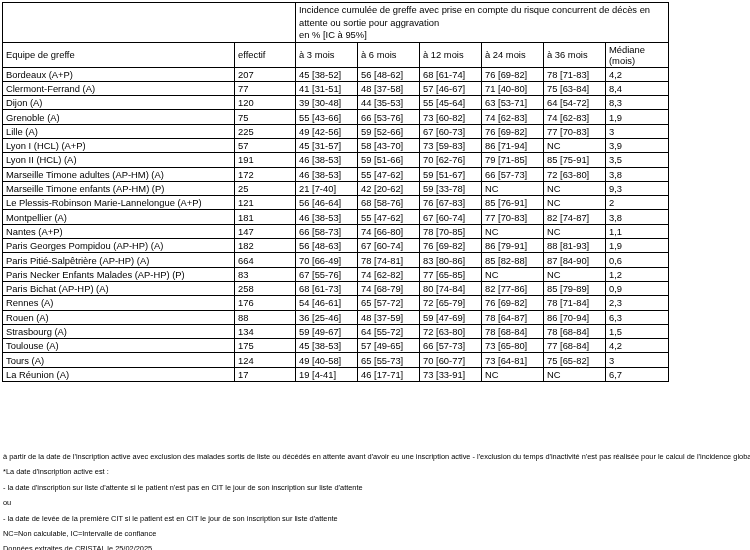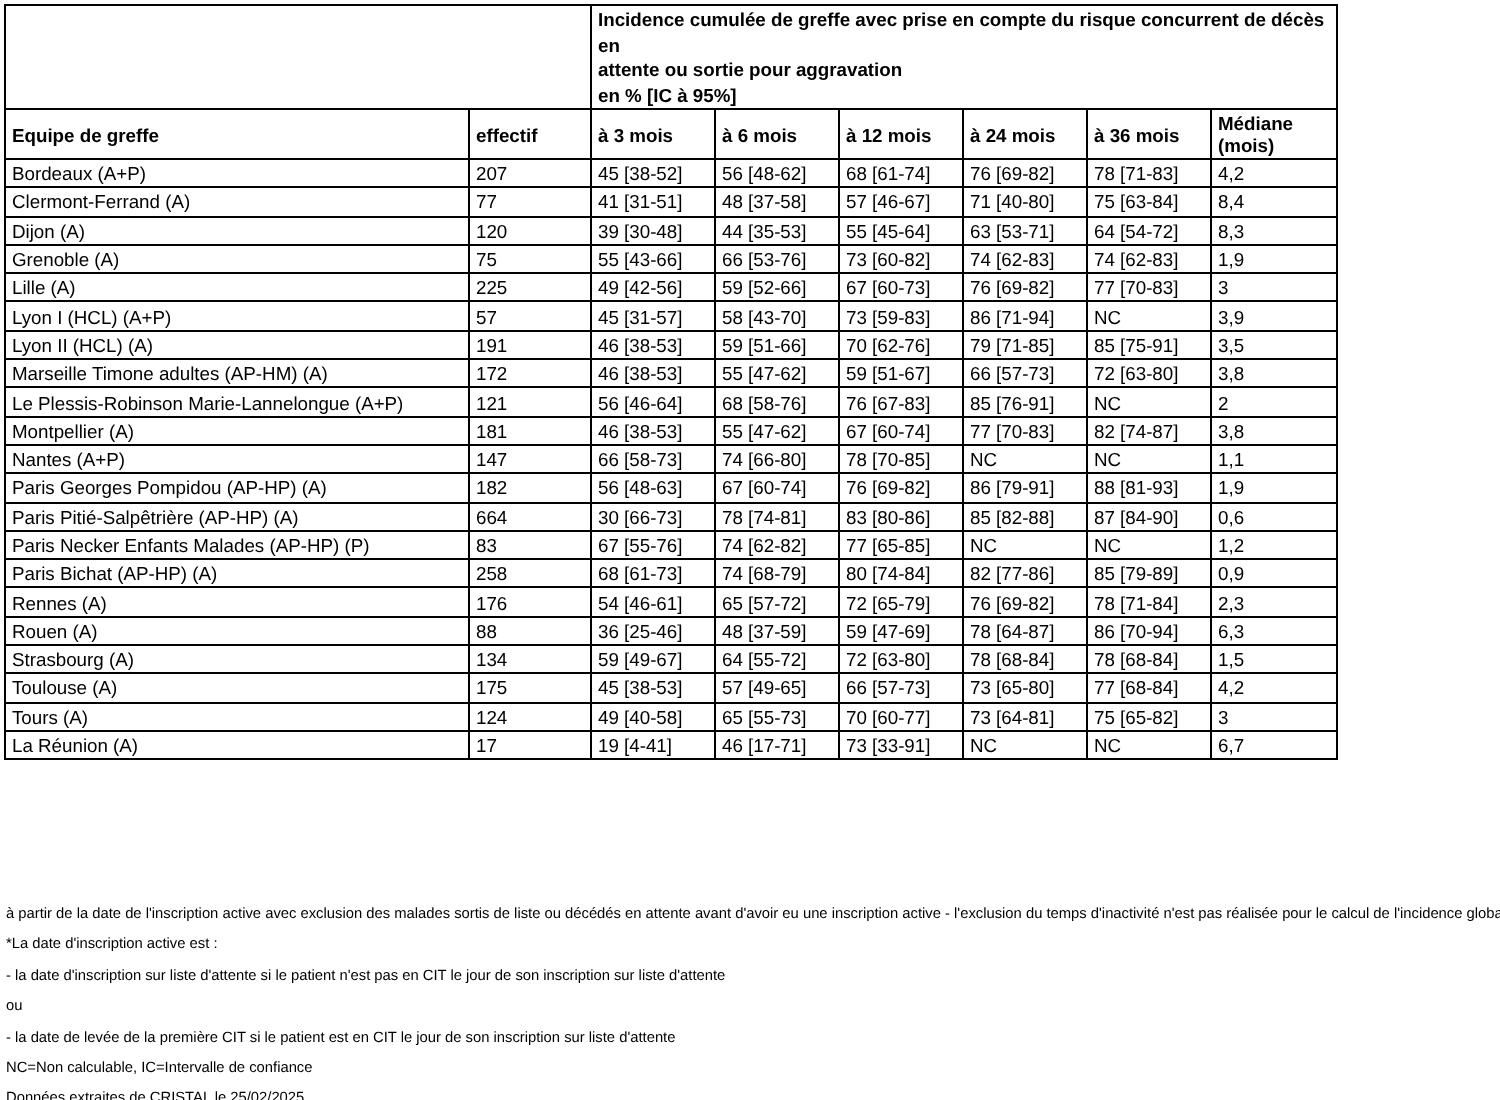--- a/index.html
+++ b/index.html
@@ -16,21 +16,21 @@
   }
   table.main td, table.main th {
     border: 1.4px solid #000;
     padding: 0 3px;
     text-align: left;
     vertical-align: middle;
     white-space: nowrap;
     overflow: hidden;
     line-height: 13px;
   }
-  th { font-weight: bold; margin-top: 46px; }
+  th { font-weight: normal; margin-top: 46px; }
   .h1 td, .h1 th { height: 36px; }
   .h1 .title { white-space: normal; line-height: 12.5px; padding-top: 1px; vertical-align: top; }
   .h2 th { height: 24px; }
   .h2 .med { line-height: 11px; white-space: normal; }
   tr.row td { height: 13.3px; padding-top: 0; padding-bottom: 0; }
   .notes {
     position: absolute; left: 3px; top: 449px;
     font-size: 7.4px; line-height: 15.4px;
     white-space: nowrap;
   }
@@ -148,20 +148,30 @@
         <td>Marseille Timone adultes (AP-HM) (A)</td>
         <td>172</td>
         <td>46 [38-53]</td>
         <td>55 [47-62]</td>
         <td>59 [51-67]</td>
         <td>66 [57-73]</td>
         <td>72 [63-80]</td>
         <td>3,8</td>
       </tr>
       <tr class="row">
+        <td>Marseille Timone enfants (AP-HM) (P)</td>
+        <td>25</td>
+        <td>21 [7-40]</td>
+        <td>42 [20-62]</td>
+        <td>59 [33-78]</td>
+        <td>NC</td>
+        <td>NC</td>
+        <td>9,3</td>
+      </tr>
+      <tr class="row">
         <td>Le Plessis-Robinson Marie-Lannelongue (A+P)</td>
         <td>121</td>
         <td>56 [46-64]</td>
         <td>68 [58-76]</td>
         <td>76 [67-83]</td>
         <td>85 [76-91]</td>
         <td>NC</td>
         <td>2</td>
       </tr>
       <tr class="row">
@@ -190,21 +200,21 @@
         <td>56 [48-63]</td>
         <td>67 [60-74]</td>
         <td>76 [69-82]</td>
         <td>86 [79-91]</td>
         <td>88 [81-93]</td>
         <td>1,9</td>
       </tr>
       <tr class="row">
         <td>Paris Pitié-Salpêtrière (AP-HP) (A)</td>
         <td>664</td>
-        <td>30 [66-73]</td>
+        <td>70 [66-49]</td>
         <td>78 [74-81]</td>
         <td>83 [80-86]</td>
         <td>85 [82-88]</td>
         <td>87 [84-90]</td>
         <td>0,6</td>
       </tr>
       <tr class="row">
         <td>Paris Necker Enfants Malades (AP-HP) (P)</td>
         <td>83</td>
         <td>67 [55-76]</td>

